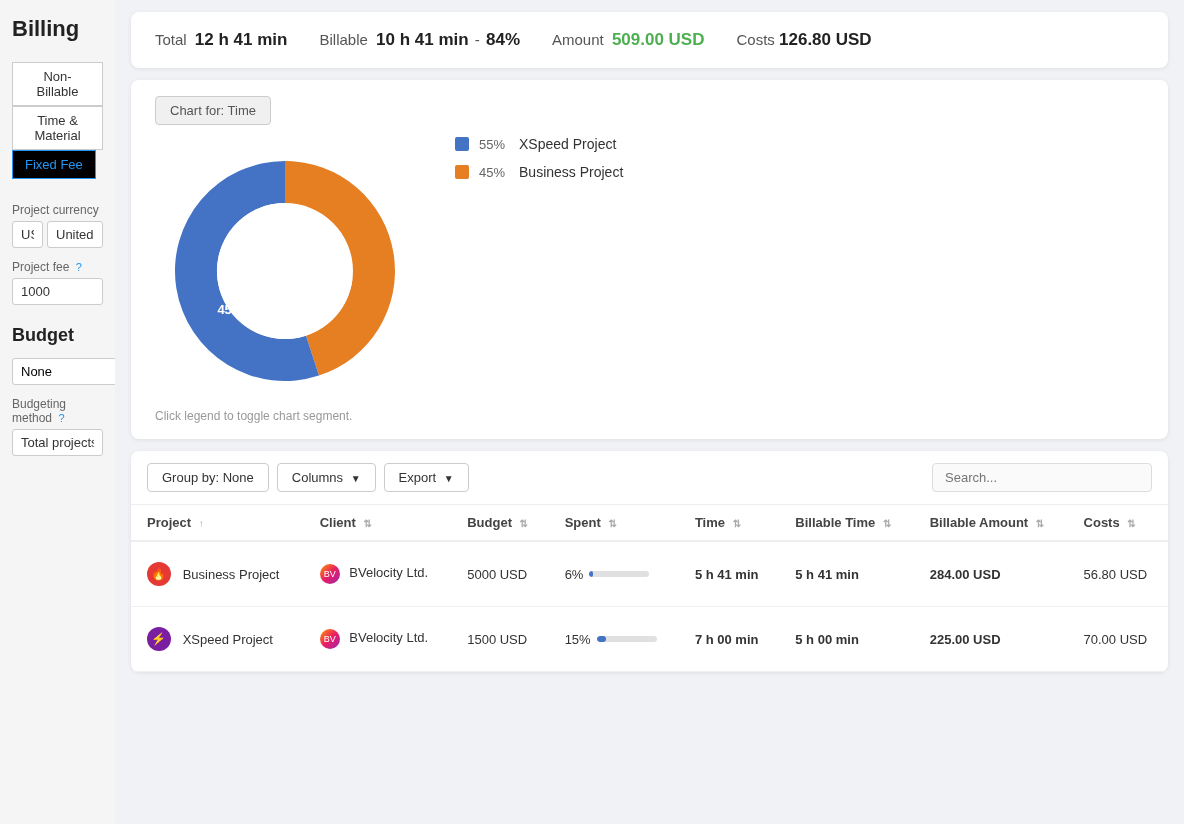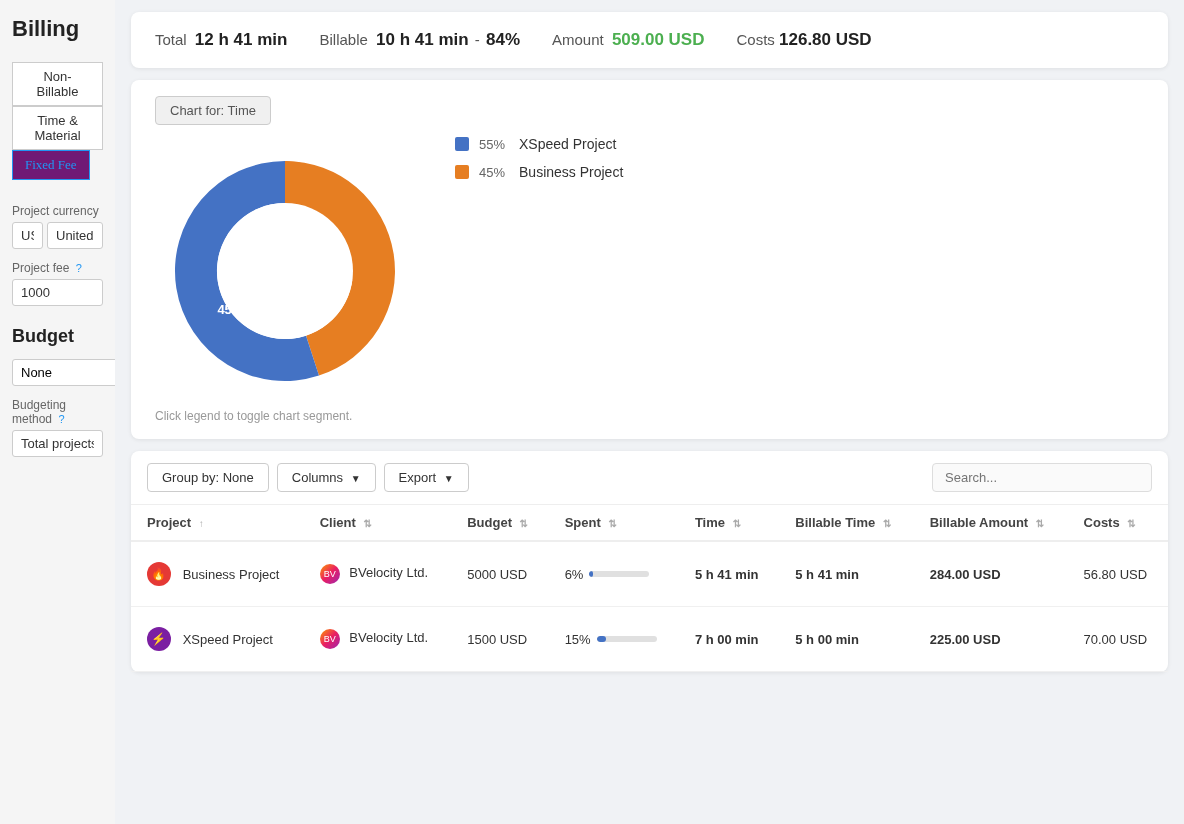--- a/index.html
+++ b/index.html
@@ -35,24 +35,23 @@
     }
     .tab-btn {
       padding: 6px 12px;
       font-size: 13px;
       border: 1px solid #ccc;
       background: #fff;
       cursor: pointer;
       color: #333;
     }
     .tab-btn.active {
-      background: #701a75;
+      background: #000000;
       color: #2196f3;
       border-color: #2196f3;
-      font-family: Liberation Serif, serif;
     }
     .field-label {
       font-size: 12px;
       color: #666;
       margin-bottom: 4px;
       margin-top: 12px;
     }
     .field-input {
       width: 100%;
       padding: 5px 8px;

